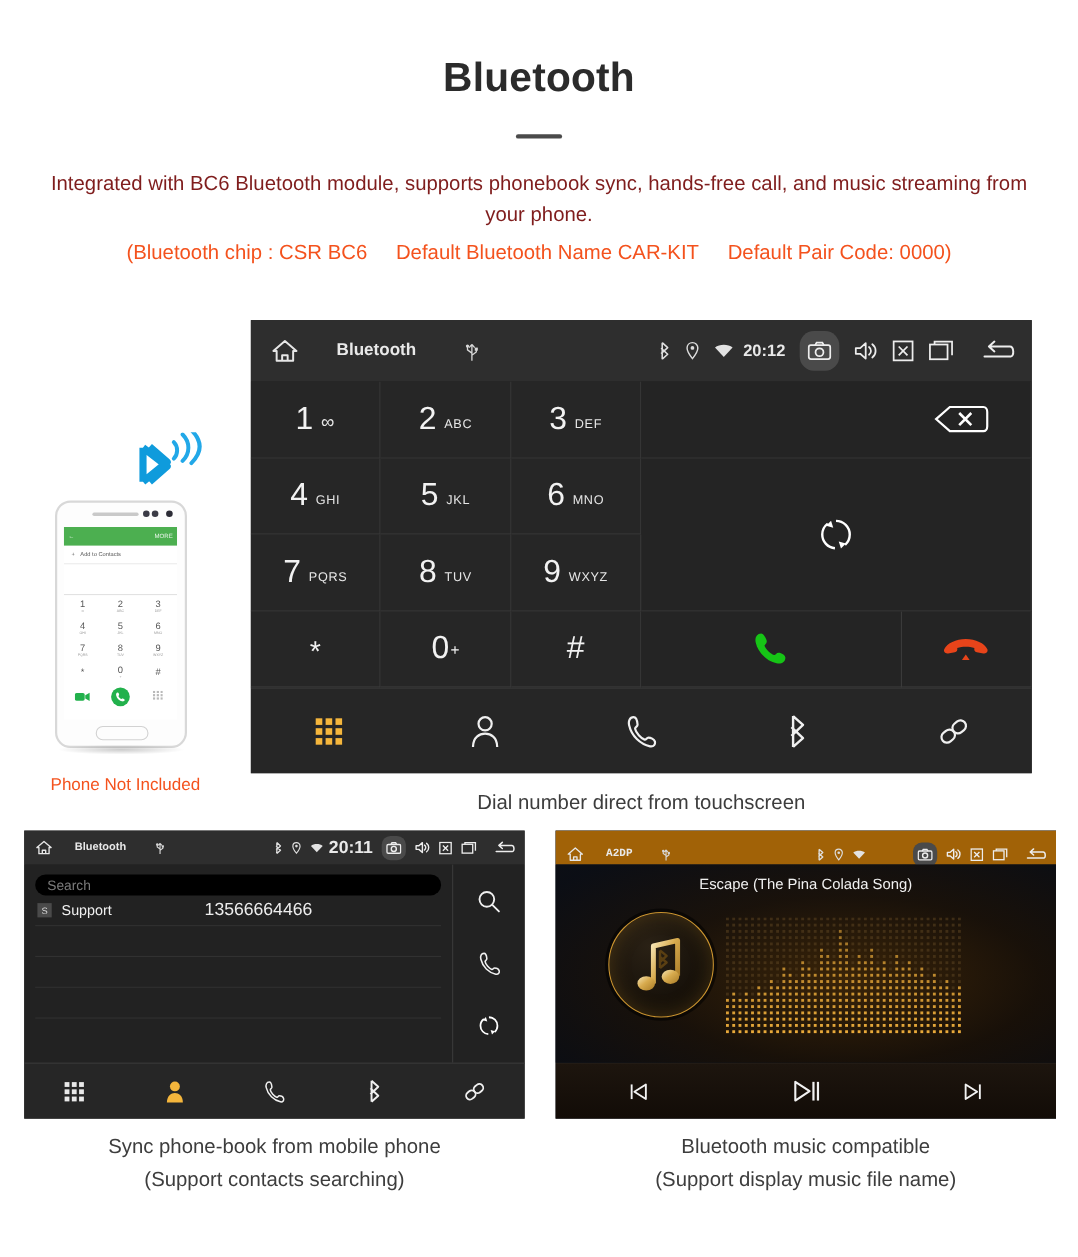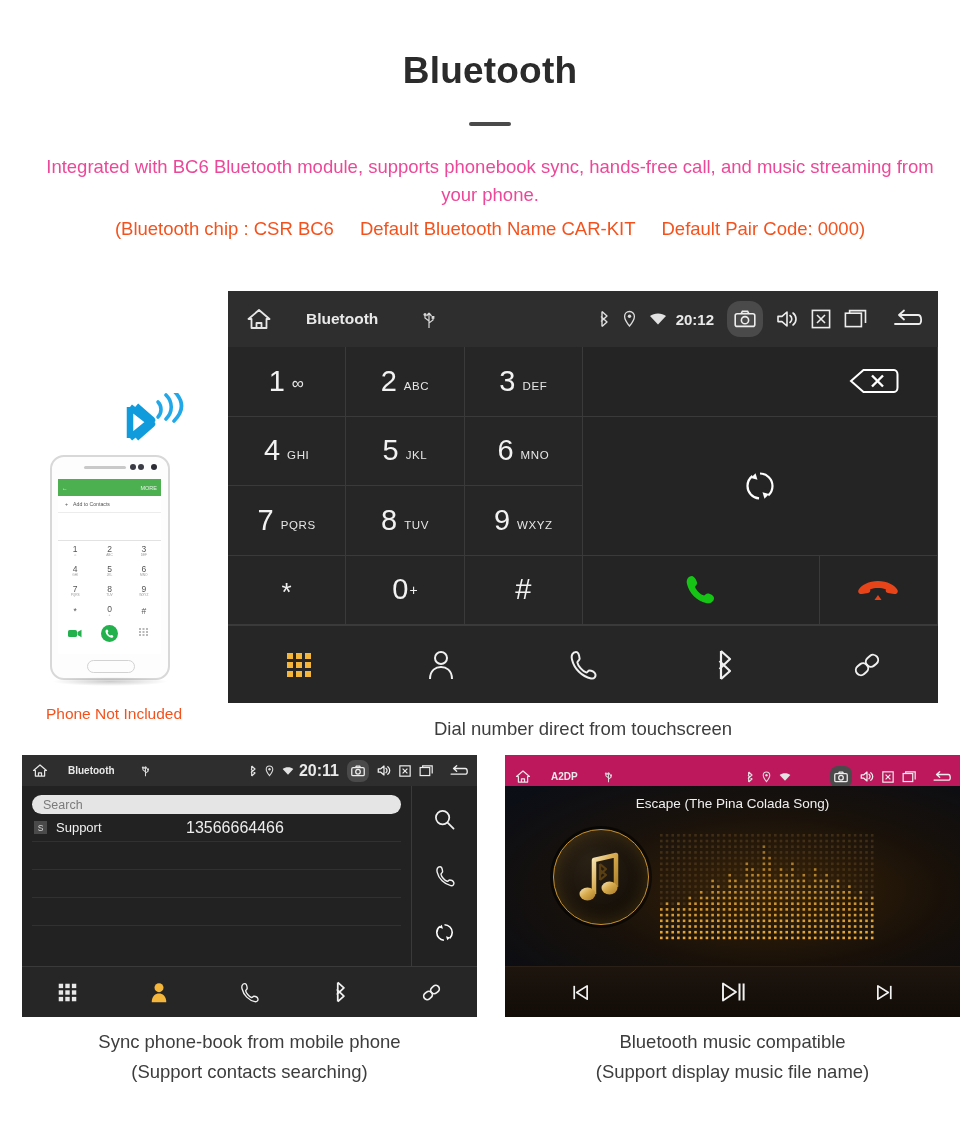--- a/index.html
+++ b/index.html
@@ -22,21 +22,21 @@
   }
   .rule {
     width: 42px; height: 4px; background: #4a4a4a;
     margin: 30px auto 0 auto; border-radius: 2px;
   }
   .subtitle {
     width: 900px; margin: 27px auto 0 auto;
     text-align: center;
     font-size: 18.5px;
     line-height: 28px;
-    color: #ec4899;
+    color: #7f1d1d;
   }
   .chipline {
     width: 940px; margin: 9px auto 0 auto;
     text-align: center;
     font-size: 18.5px;
     color: #f4521d;
     white-space: nowrap;
   }
   .chipline span { display: inline-block; text-align: center; }
   .chip-gap { width: 26px; }
@@ -166,21 +166,21 @@
   #panel-phonebook .sb-title { font-size: 10px; margin-left: 20px; }
   #panel-phonebook .usb { margin-left: 26px; }
   #panel-phonebook .sb-right > * { margin-left: 8px; }
   #panel-phonebook .sb-time { font-size: 16px; margin-left: 5px; }
   #panel-phonebook .sb-cam-hl { width: 22px; height: 22px; border-radius: 8px; }
 
   .pb-body { display: flex; height: 180px; background: #222222; }
   .pb-list { flex: 1; position: relative; }
   .pb-search {
     margin: 9px 10px 0 10px; height: 19px; border-radius: 10px;
-    background: #e5e5e5; display: flex; align-items: center; padding-left: 11px;
+    background: #000000; display: flex; align-items: center; padding-left: 11px;
     color: #7b7b7b; font-size: 12.5px;
   }
   .pb-row {
     height: 28px; display: flex; align-items: center;
     border-bottom: 1px solid #313131; margin: 0 10px; padding-left: 2px;
   }
   .pb-badge {
     width: 13px; height: 13px; background: #4a4a4a; color: #d8d8d8;
     font-size: 8.5px; display: flex; align-items: center; justify-content: center;
     margin-right: 9px;
@@ -190,21 +190,21 @@
   .pb-empty { height: 28px; border-bottom: 1px solid #313131; margin: 0 10px; }
   .pb-side {
     width: 66px; border-left: 1px solid #3a3a3a;
     display: flex; flex-direction: column; align-items: center;
     justify-content: space-around; padding: 6px 0;
   }
   #panel-phonebook .tabbar { height: 51px; }
 
   
   #panel-music { left: 505px; top: 755px; width: 455px; height: 262px; background: #0c0f14; }
-  #panel-music .statusbar { height: 31px; padding: 12px 8px 0 10px; background: #be185d; }
+  #panel-music .statusbar { height: 31px; padding: 12px 8px 0 10px; background: #a16207; font-family: Liberation Mono, monospace; }
   #panel-music .sb-title { font-size: 10px; margin-left: 20px; }
   #panel-music .usb { margin-left: 26px; }
   #panel-music .sb-right > * { margin-left: 8px; }
   #panel-music .sb-time { font-size: 10px; margin-left: 5px; margin-top: 36px; }
   #panel-music .sb-cam-hl { width: 22px; height: 22px; border-radius: 8px; }
 
   .mu-body {
     position: relative; height: 180px;
     background:
       radial-gradient(ellipse 420px 180px at 58% 58%, #3a2408 0%, rgba(26,16,6,0.85) 42%, rgba(10,12,18,0.9) 78%),

